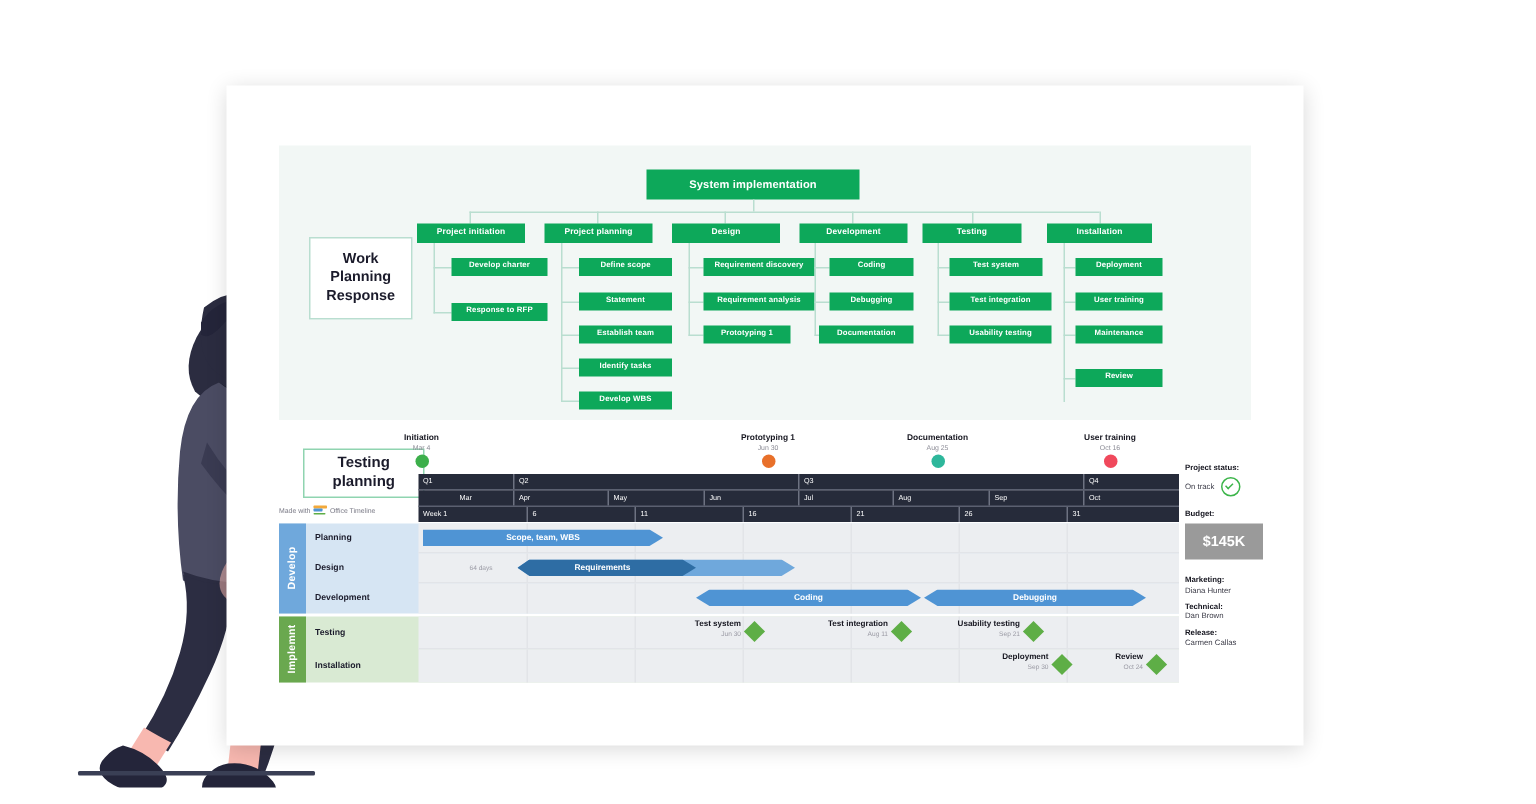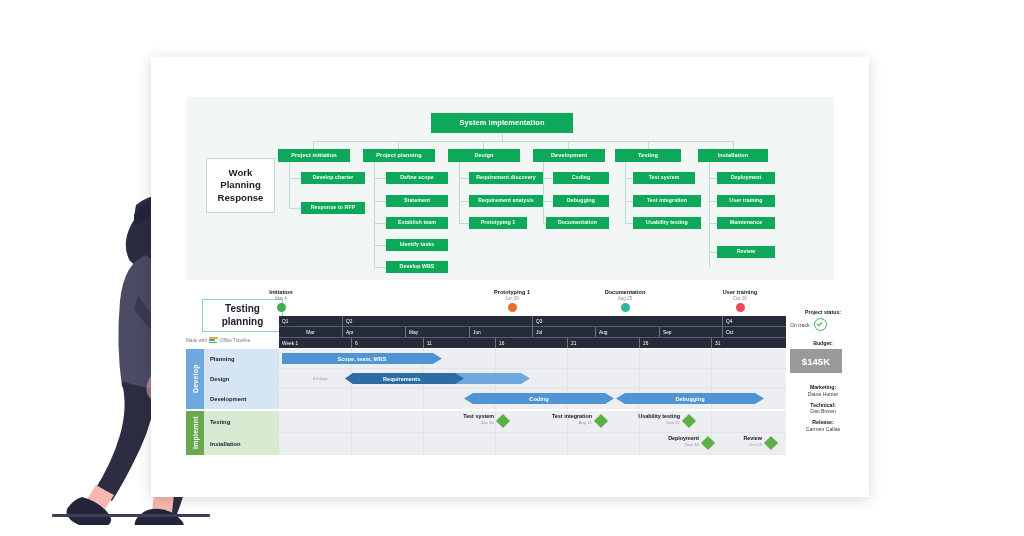--- a/index.html
+++ b/index.html
@@ -91,21 +91,21 @@
   .bar{position:absolute;height:11px;top:4px;display:flex;align-items:center;
        justify-content:center;color:#fff;font-size:5.6px;font-weight:bold;white-space:nowrap;}
   .bar .lbl{position:relative;z-index:3;}
   .dur{position:absolute;font-size:4.4px;color:#9a9aa4;top:7px;white-space:nowrap;}
   .diam{position:absolute;width:10px;height:10px;background:#5EAE46;
         transform:rotate(45deg);top:5px;}
   .mlabel{position:absolute;text-align:right;white-space:nowrap;}
   .mlabel b{display:block;font-size:5.4px;color:#15151f;}
   .mlabel s{display:block;font-size:4.4px;color:#9a9aa4;text-decoration:none;margin-top:.5px;}
   
-  #info{position:absolute;left:604px;top:20px;width:66px;text-align:center;}
+  #info{position:absolute;left:604px;top:20px;width:66px;}
   .info-h{font-size:5.2px;font-weight:bold;color:#15151f;margin-bottom:3px;}
   .info-v{font-size:5.2px;color:#3a3a46;}
   #status-line{display:flex;align-items:center;gap:4px;margin-bottom:9px;}
   #check{width:11px;height:11px;border:1.4px solid #3CB54A;border-radius:50%;
          position:relative;flex:none;}
   #check:after{content:"";position:absolute;left:2.4px;top:3.4px;width:4px;height:2px;
     border-left:1.3px solid #3CB54A;border-bottom:1.3px solid #3CB54A;transform:rotate(-45deg);}
   #budget-chip{
     width:52px;height:24px;background:#9a9a9a;color:#fff;font-size:9.6px;font-weight:bold;
     display:flex;align-items:center;justify-content:center;margin-bottom:11px;

